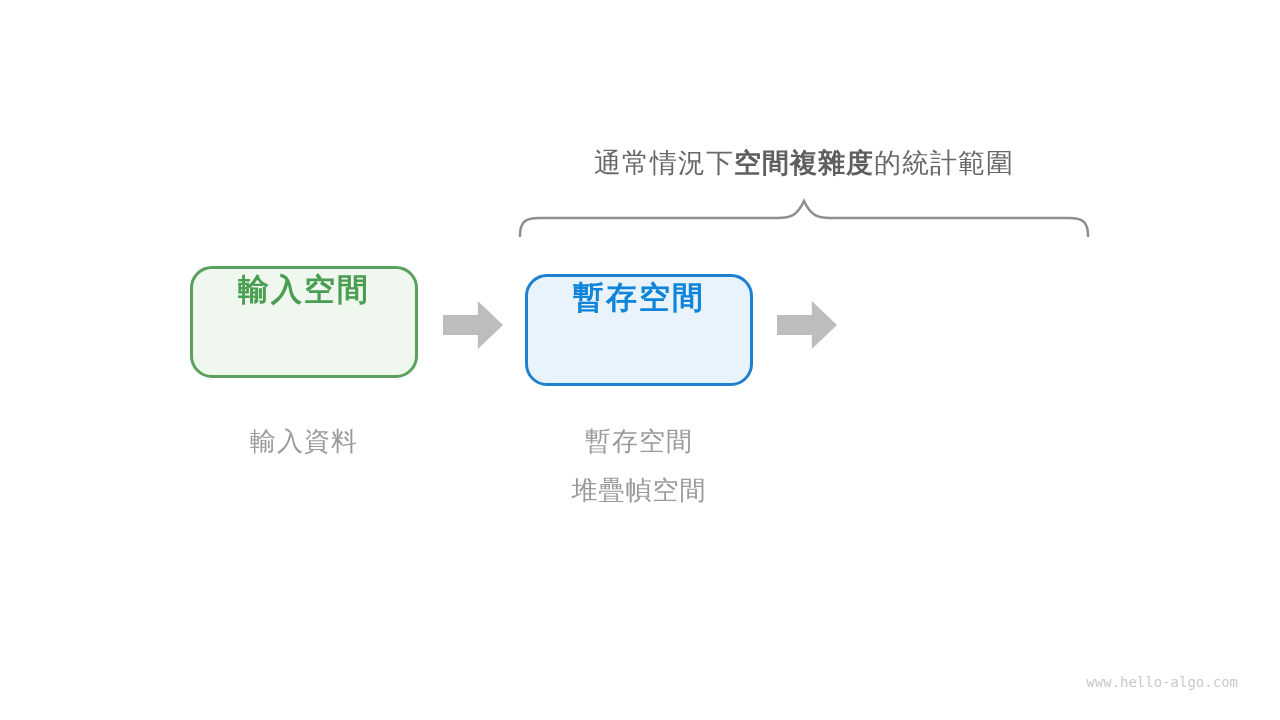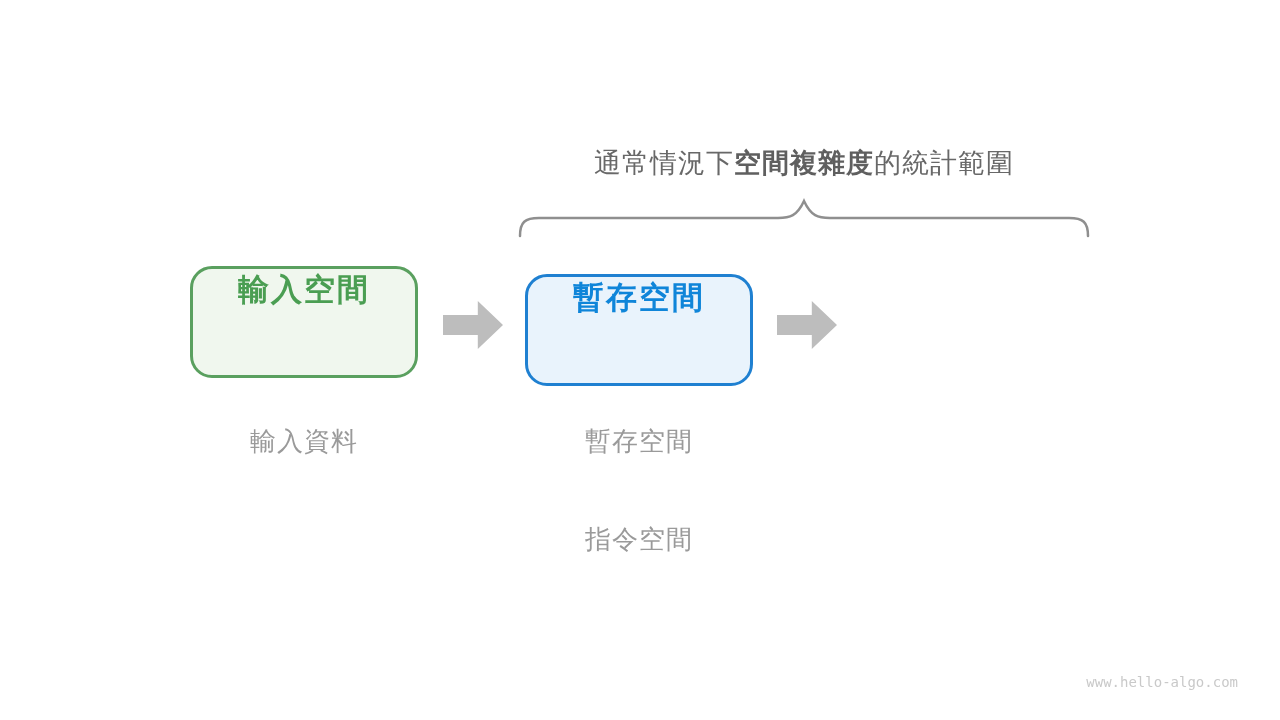--- a/index.html
+++ b/index.html
@@ -126,17 +126,17 @@
 
   <div class="box box-buffer">
     <span>暫存空間</span>
   </div>
 
   <div class="arrow arrow-2"></div>
 
 
   <div class="note col-input row-1">輸入資料</div>
   <div class="note col-buffer row-1">暫存空間</div>
-  <div class="note col-buffer row-3">指令空間</div>
+  <div class="note col-buffer row-2">堆疊幀空間</div>
 
   <div class="watermark">www.hello-algo.com</div>
 
 </div>
 
 </body></html>

